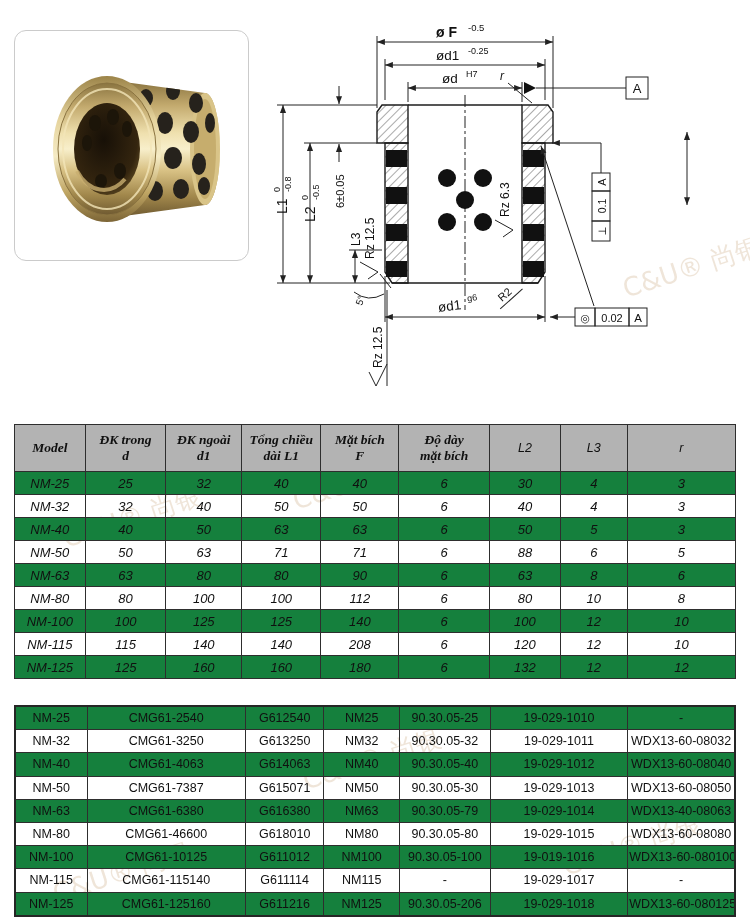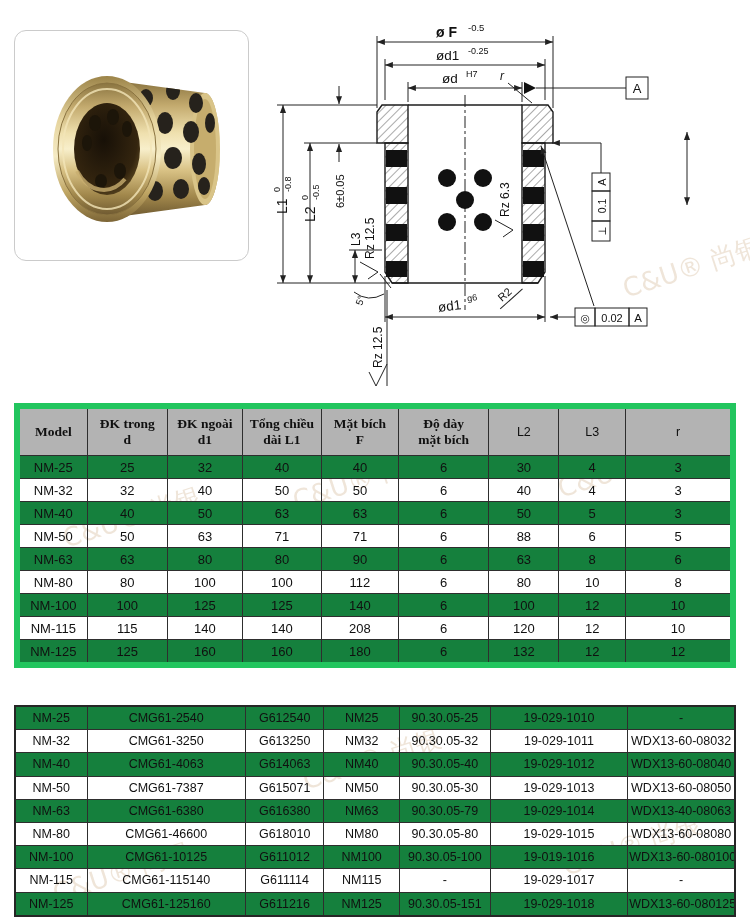--- a/index.html
+++ b/index.html
@@ -16,21 +16,21 @@
       border:1px solid #cbcbcb;border-radius:12px;overflow:hidden;background:#fff;}
   
   .drawing{position:absolute;left:270px;top:0;width:480px;height:400px;}
   .drawing text{fill:#111;font-family:"Liberation Sans",sans-serif;}
   .ln{stroke:#222;stroke-width:1;fill:none;}
   .thick{stroke:#1c1c1c;stroke-width:1.5;fill:none;}
   .sec{stroke:#1c1c1c;stroke-width:1.4;}
   
   table{position:absolute;left:14px;width:722px;border-collapse:collapse;
         table-layout:fixed;text-align:center;font-size:13px;color:#101010;}
-  .t1{top:403px;border:6px solid #22c55e;}
+  .t1{top:424px;border:1px solid #22c55e;font-style:italic;}
   .t2{top:705px;border:2px solid #262626;font-size:12.5px;}
   td,th{border:1px solid #2e2e2e;padding:0 1px;overflow:hidden;white-space:nowrap;}
   .t1 td{height:22px;}
   .t2 td{height:22.2px;}
   .t1 thead th{height:46px;background:#b3b3b3;
       font-family:"Liberation Serif",serif;font-weight:bold;font-size:13.5px;line-height:1.2;}
   .t1 thead th.plain{font-family:"Liberation Sans",sans-serif;font-weight:normal;font-size:12.5px;}
   tr.alt{background:#15803d;margin-left:36px;}
 </style>
 </head>
@@ -509,18 +509,18 @@
         <td>NM115</td>
         <td>-</td>
         <td>19-029-1017</td>
         <td>-</td>
       </tr>
       <tr class="alt">
         <td>NM-125</td>
         <td>CMG61-125160</td>
         <td>G611216</td>
         <td>NM125</td>
-        <td>90.30.05-151</td>
+        <td>90.30.05-206</td>
         <td>19-029-1018</td>
         <td>WDX13-60-080125</td>
       </tr>
     </tbody>
 </table>
 
 </body></html>

